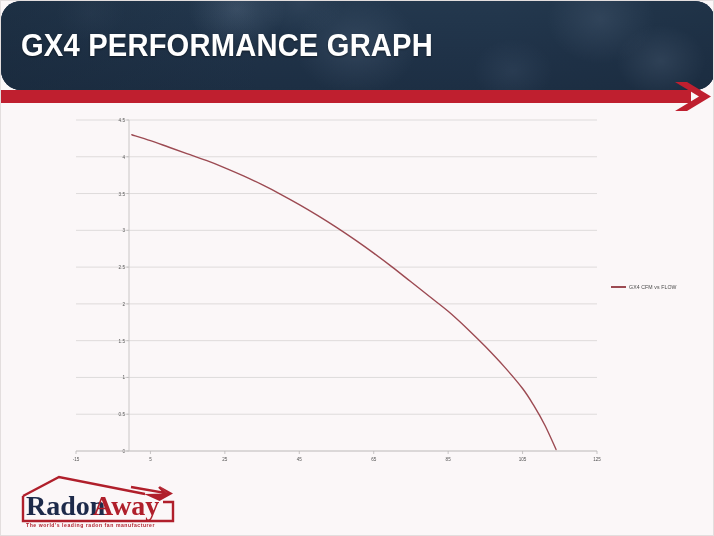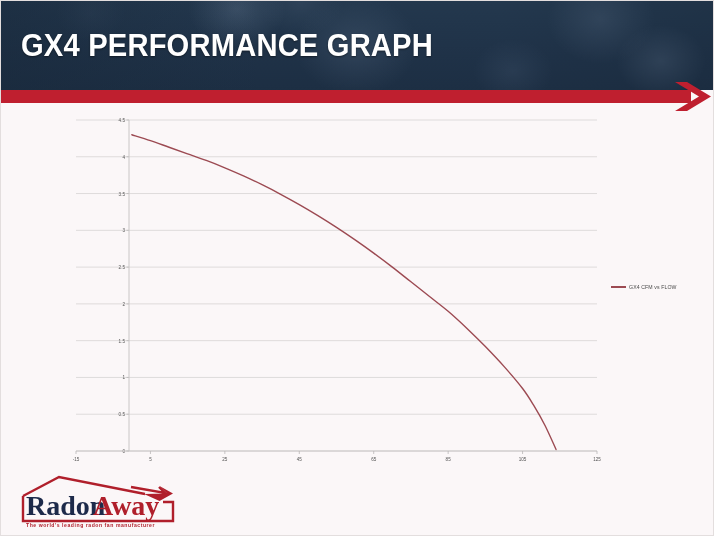--- a/index.html
+++ b/index.html
@@ -23,20 +23,21 @@
   }
 
   
   .header {
     position: absolute;
     left: 0; top: 0;
     width: 714px;
     height: 89px;
     background: #22364f;
     overflow: hidden;
+    border-radius: 20px;
   }
   .header-photo {
     position: absolute;
     inset: 0;
     background:
       radial-gradient(ellipse 70px 55px at 236px 8px, rgba(120,140,165,0.30), rgba(120,140,165,0) 70%),
       radial-gradient(ellipse 85px 70px at 355px 44px, rgba(105,125,150,0.26), rgba(105,125,150,0) 72%),
       radial-gradient(ellipse 60px 46px at 300px 2px, rgba(90,110,135,0.22), rgba(90,110,135,0) 70%),
       radial-gradient(ellipse 75px 62px at 600px 18px, rgba(110,130,155,0.26), rgba(110,130,155,0) 72%),
       radial-gradient(ellipse 62px 50px at 660px 60px, rgba(130,150,175,0.24), rgba(130,150,175,0) 72%),

